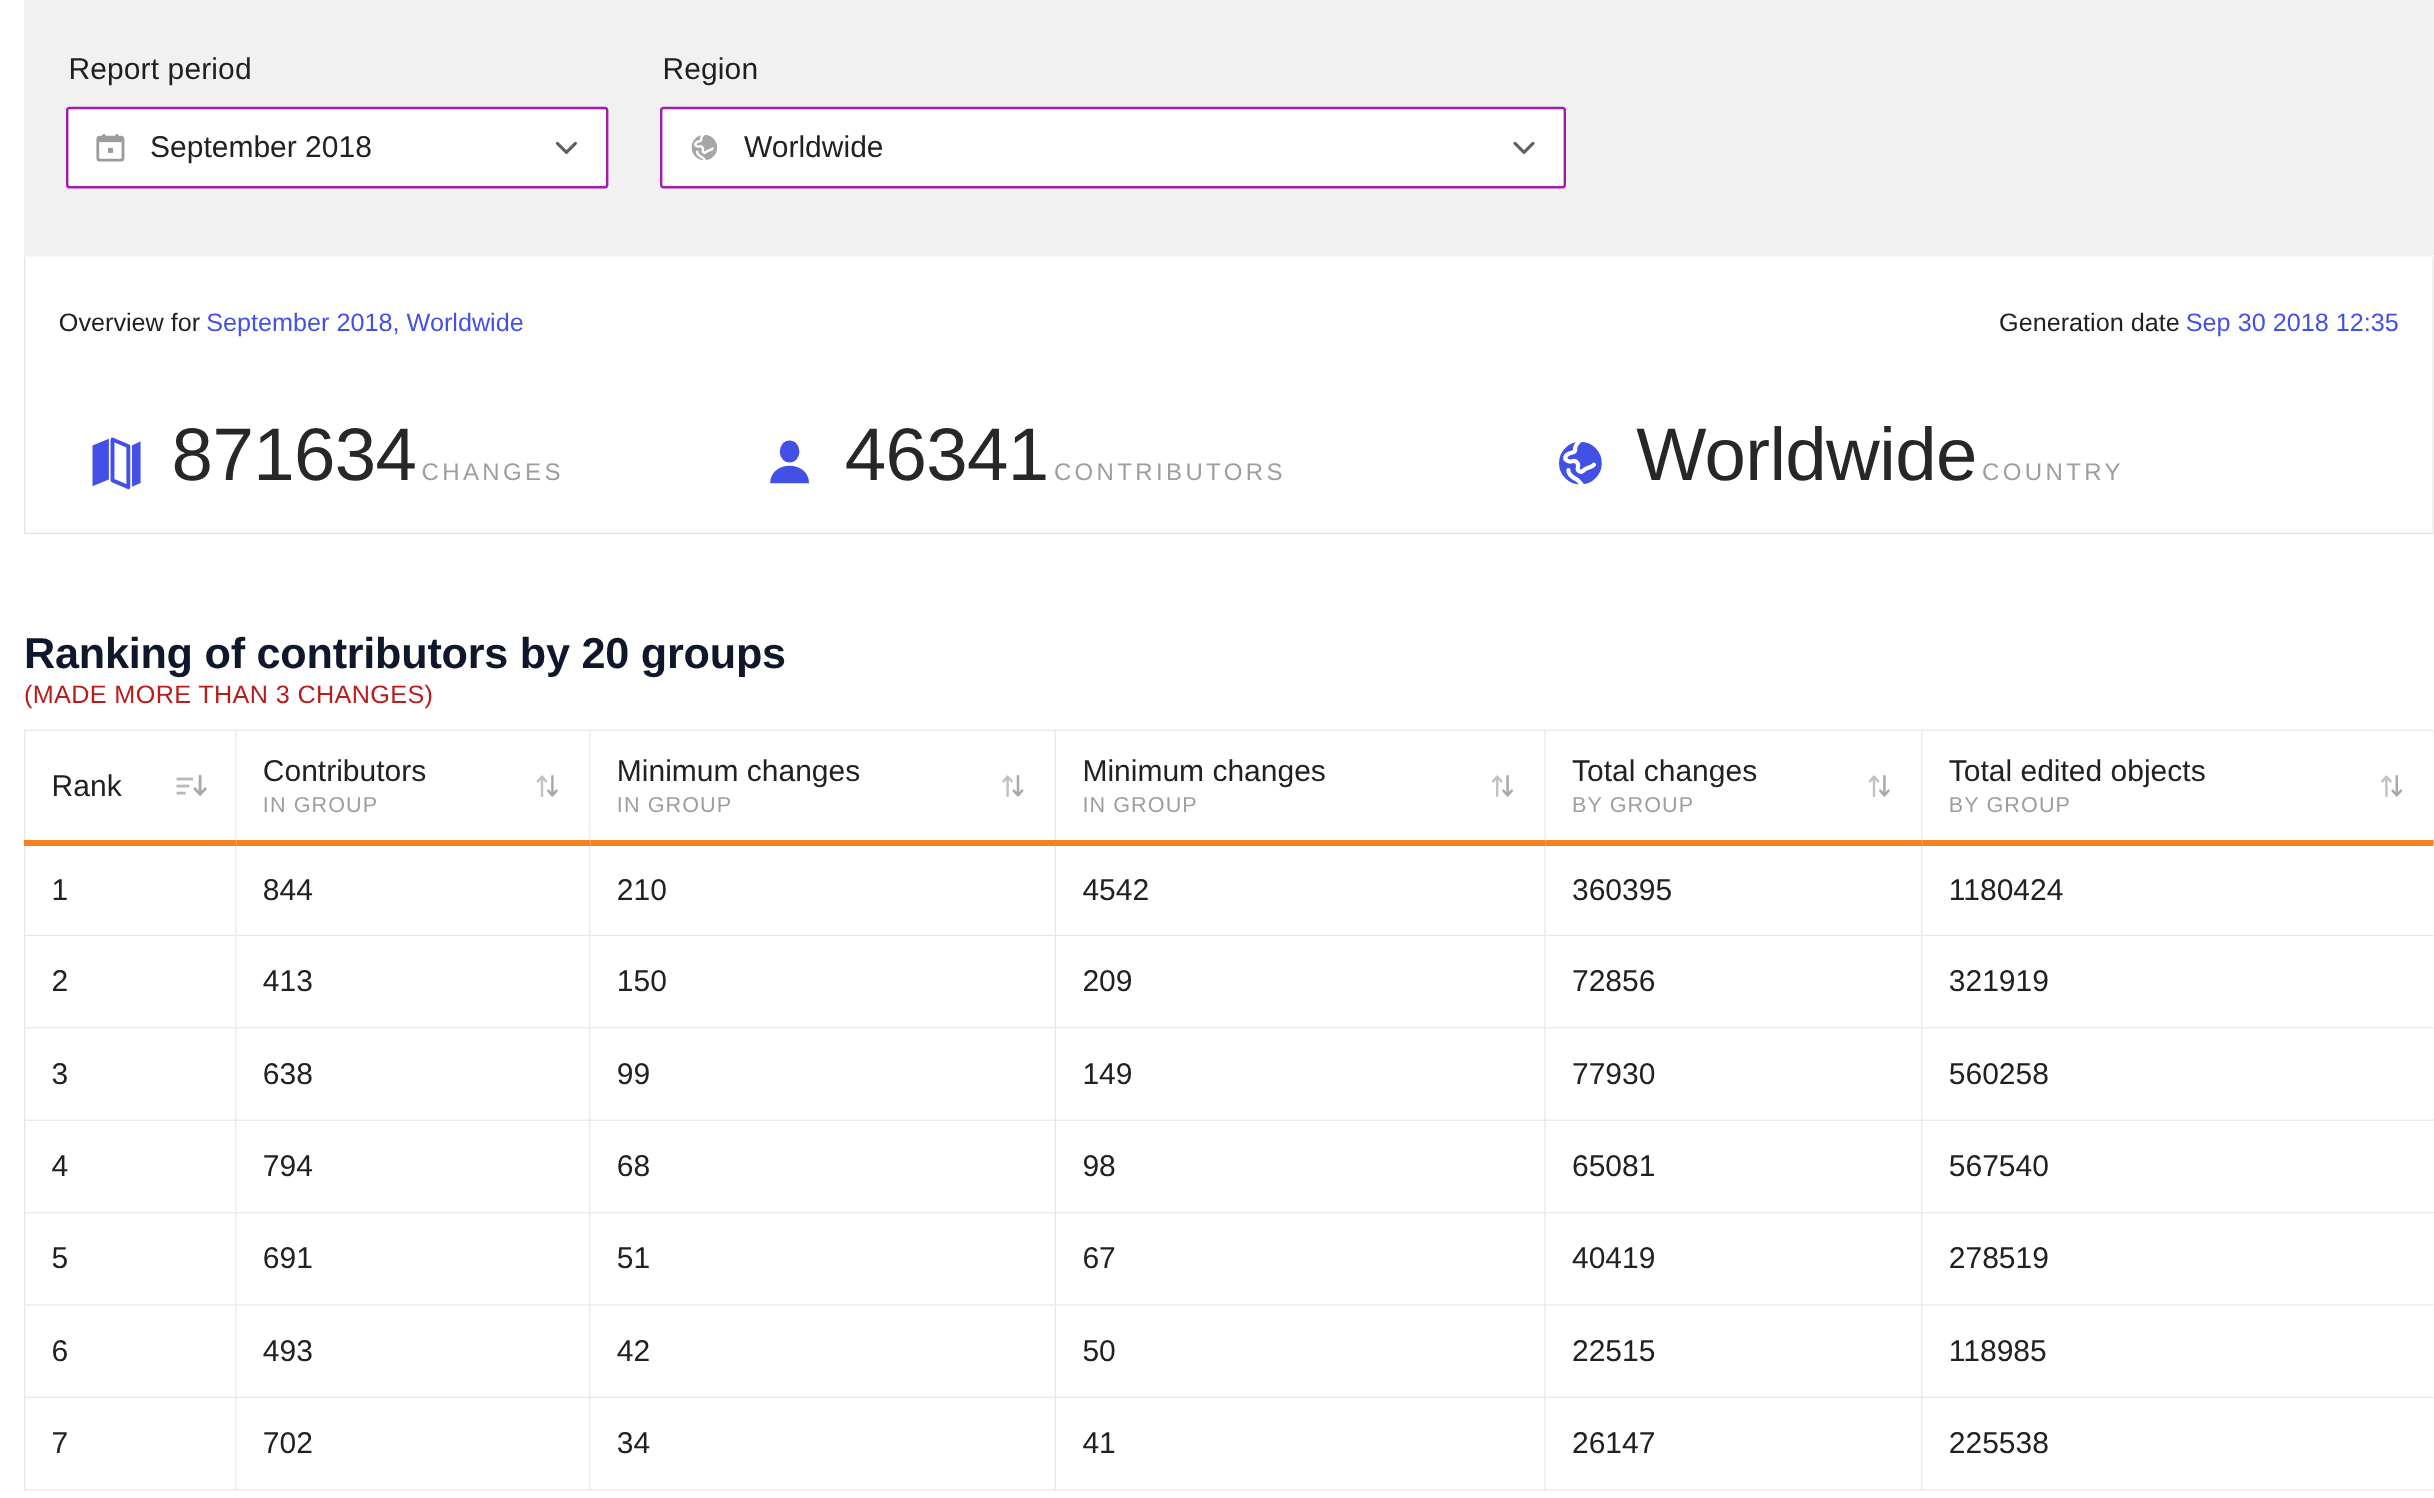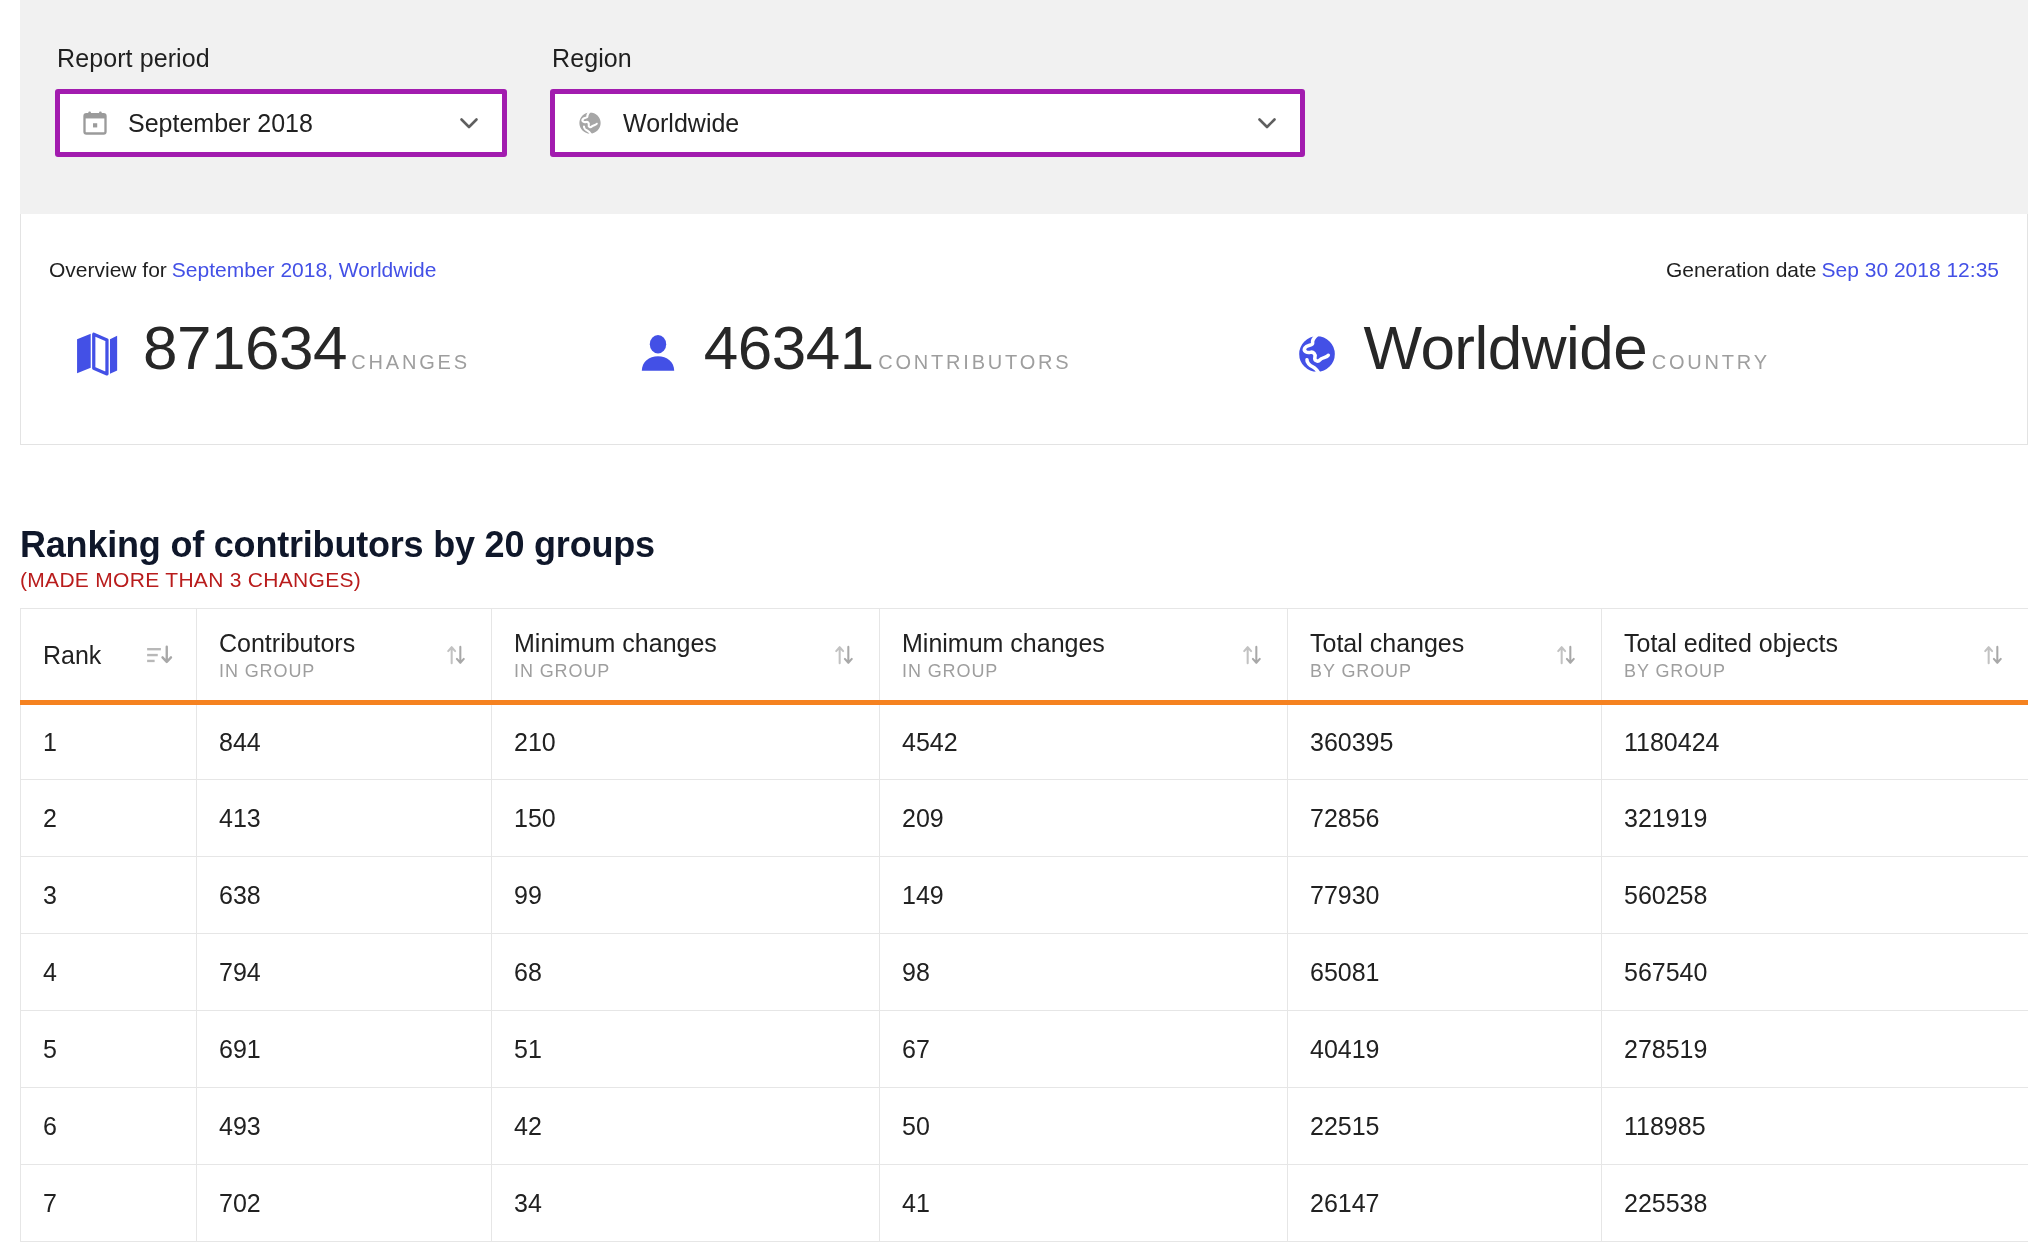--- a/index.html
+++ b/index.html
@@ -44,21 +44,21 @@
     font-size: 25px;
     font-weight: 400;
     color: #1f1f1f;
     letter-spacing: 0.1px;
     margin: 0 0 18px 2px;
     line-height: 1;
   }
 
   .select-box {
     background: #ffffff;
-    border: 5px solid #a21caf;
+    border: 2px solid #a21caf;
     border-radius: 3px;
     height: 68px;
     display: flex;
     align-items: center;
     padding: 0 18px 0 20px;
     box-sizing: border-box;
     cursor: pointer;
   }
   .select-box.period { width: 452px; }
   .select-box.region { width: 755px; }
@@ -117,21 +117,21 @@
     color: #4350e6;
     margin-left: 5px;
   }
 
   .stats-row {
     position: absolute;
     left: 50px;
     top: 100px;
     height: 100px;
     display: flex;
-    align-items: flex-start;
+    align-items: flex-end;
   }
   .stat {
     display: flex;
     align-items: flex-start;
   }
   .stat.changes { margin-right: 162px; }
   .stat.contributors { margin-right: 220px; }
 
   .stat-icon {
     width: 52px;

